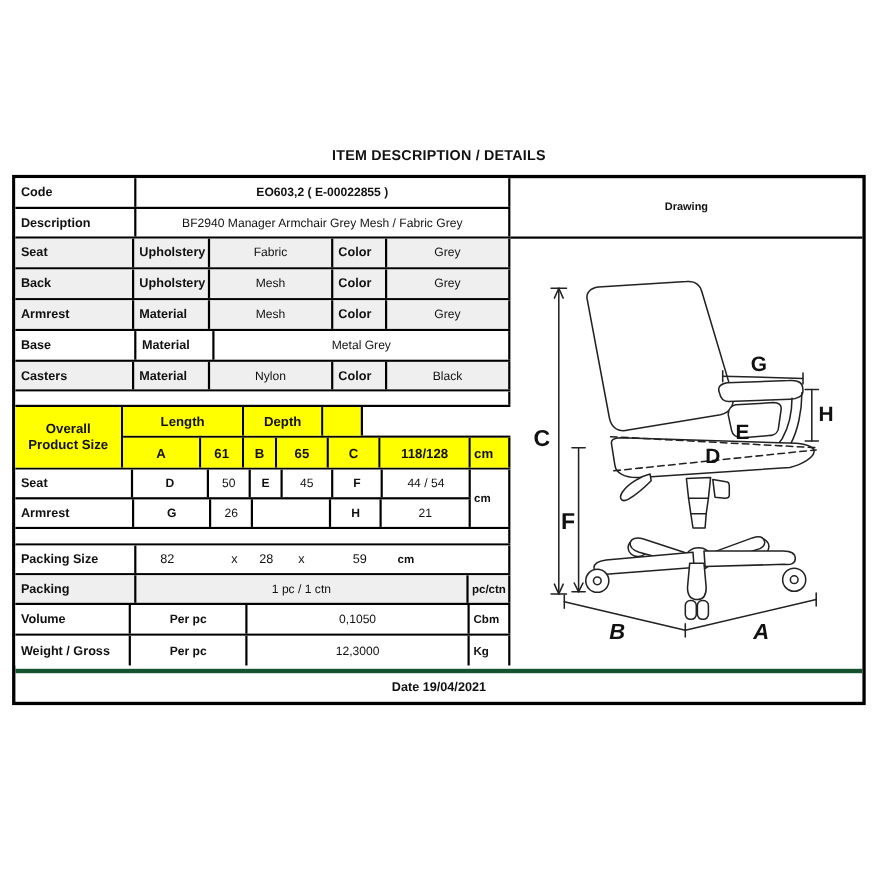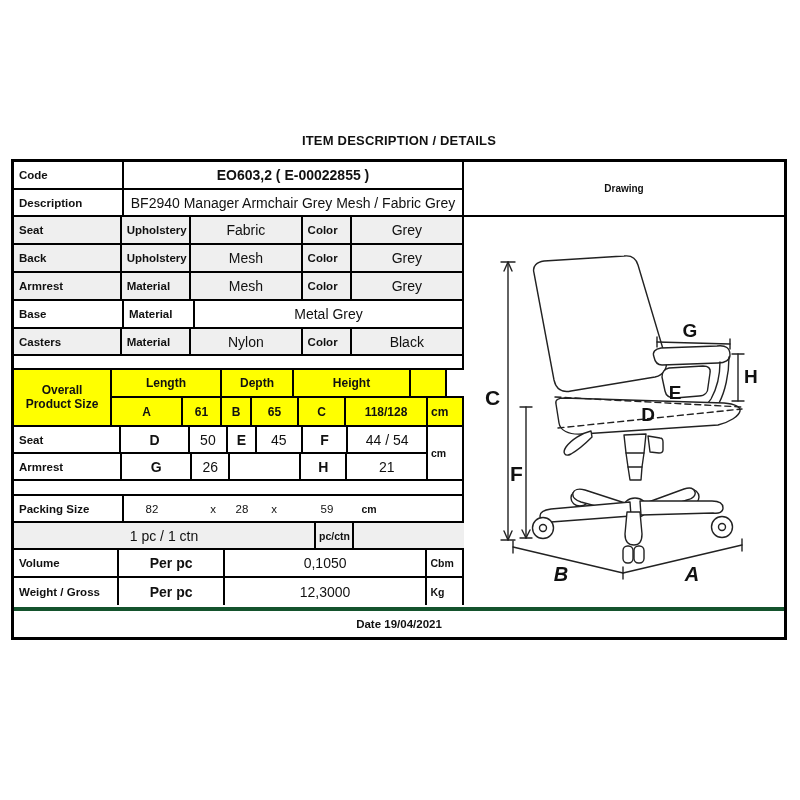--- a/index.html
+++ b/index.html
@@ -7,21 +7,21 @@
   .title{position:absolute;left:11px;top:133px;width:776px;text-align:center;font-weight:bold;font-size:13px;letter-spacing:.2px}
   .doc{position:absolute;left:11px;top:159px;width:776px;border:3px solid #000;box-sizing:border-box;background:#fff}
   .main{display:flex}
   .left{width:450px}
   .right{width:320px;display:flex;flex-direction:column}
   .row{display:flex;border-bottom:2px solid #000;box-sizing:border-box;background:#fff}
   .row.nobb{border-bottom:none}
   .shade{background:#efefef}
   .cell{border-right:2px solid #000;box-sizing:border-box;display:flex;align-items:center;overflow:hidden;height:100%}
   .lbl{font-weight:bold;padding-left:5px;font-size:11.5px}
-  .fs{font-size:14px}
+  .fs{font-size:11px}
   .ctr{justify-content:center;text-align:center}
   .bold{font-weight:bold}
   .unit{font-weight:bold;font-size:10.5px;padding-left:3px}
   .yellow{background:#ffff00;font-weight:bold;font-size:12px}
   .w110{width:110px}.w71{width:71px}.w114{width:114px}.w50{width:50px}.w105{width:115px}
   .w340{width:340px}.w269{width:269px}.w39{width:39px}.w30{width:30px}.w47{width:47px}
   .w70{width:82px}.w36{width:36px}.w302{width:302px}.w192{width:212px}.w38{width:38px}
   .w77{width:72px}.w117{width:117px}
   .col{display:flex;flex-direction:column}
   .subrow{display:flex;box-sizing:border-box}
@@ -93,21 +93,20 @@
       <div class="row" style="height:14px">
         <div class="cell" style="flex:1"></div>
       </div>
 
       <div class="row" style="height:57px">
         <div class="cell yellow ctr corner w110">Overall Product Size</div>
         <div class="col" style="flex:1">
           <div class="subrow bb" style="height:28px">
             <div class="cell yellow ctr w110">Length</div>
             <div class="cell yellow ctr w77">Depth</div>
-            <div class="cell yellow ctr w117">Height</div>
             <div class="cell yellow w36"></div>
           </div>
           <div class="subrow" style="height:27px">
             <div class="cell yellow ctr w71">A</div>
             <div class="cell yellow ctr w39">61</div>
             <div class="cell yellow ctr w30">B</div>
             <div class="cell yellow ctr w47">65</div>
             <div class="cell yellow ctr w47">C</div>
             <div class="cell yellow ctr w70">118/128</div>
             <div class="cell yellow unit w36">cm</div>
@@ -148,20 +147,21 @@
           <span class="ps" style="left:8px;width:40px">82</span>
           <span class="ps" style="left:80px;width:18px">x</span>
           <span class="ps" style="left:104px;width:28px">28</span>
           <span class="ps" style="left:141px;width:18px">x</span>
           <span class="ps" style="left:184px;width:38px">59</span>
           <span class="ps bold" style="left:230px;width:30px;font-size:10.5px">cm</span>
         </div>
       </div>
 
       <div class="row shade" style="height:27px">
+        <div class="cell lbl w110">Packing</div>
         <div class="cell ctr fs w302">1 pc / 1 ctn</div>
         <div class="cell unit w38">pc/ctn</div>
       </div>
 
       <div class="row" style="height:28px">
         <div class="cell lbl w110">Volume</div>
         <div class="cell ctr fs bold w110">Per pc</div>
         <div class="cell ctr fs w192">0,1050</div>
         <div class="cell unit w38">Cbm</div>
       </div>

